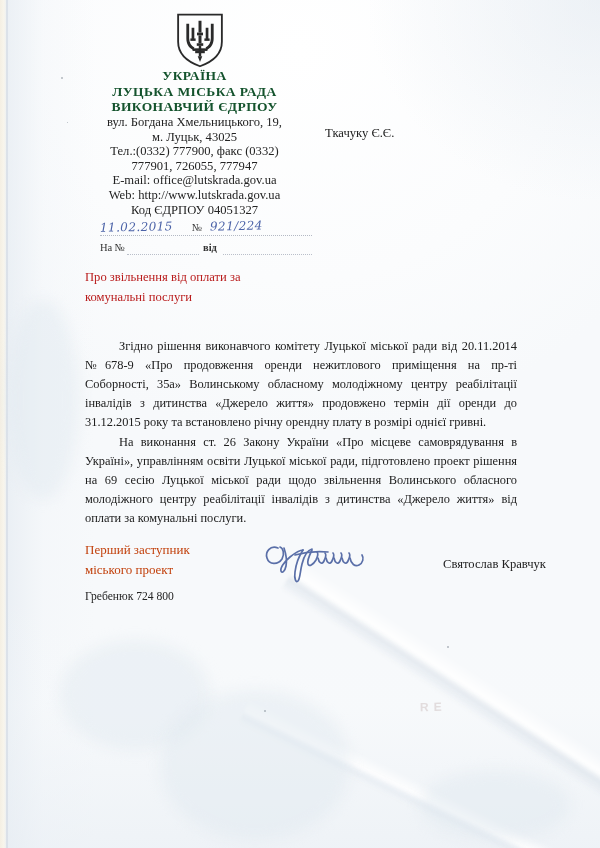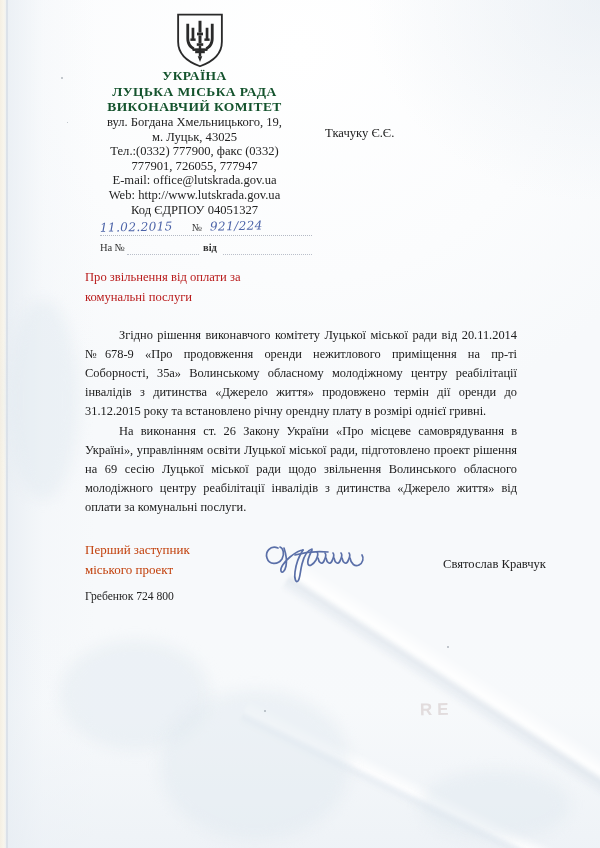--- a/index.html
+++ b/index.html
@@ -74,21 +74,21 @@
     border-radius: 50%;
     background: rgba(222,230,238,.42);
     filter: blur(7px);
   }
   .ghost-mark {
     position: absolute;
     font-family: "Liberation Sans", sans-serif;
     font-weight: 700;
     letter-spacing: 5px;
     color: rgba(196,178,178,.40);
-    font-size: 17px;
+    font-size: 12px;
     transform: rotate(-1deg);
   }
   .speck {
     position: absolute;
     background: rgba(120,130,140,.55);
     border-radius: 50%;
   }
 
   
   .content {
@@ -199,21 +199,21 @@
   }
 
   
   .body {
     position: absolute;
     left: 85px;
     top: 322px;
     width: 432px;
   }
   .body p {
-    margin: 4px 0 0 0;
+    margin: 15px 0 0 0;
     text-indent: 34px;
     text-align: justify;
     font-size: 12.4px;
     line-height: 1.53;
     color: #202020;
     hyphens: none;
   }
   .body p + p { margin-top: 1px; }
 
   
@@ -301,21 +301,21 @@
           <path d="M21.5 41.5 h17 v3.0 h-17 z"></path>
           <path d="M24.5 44.5 h11 v2.6 h-11 z"></path>
           <path d="M27.4 50.7 h5.2 l-2.6 6.4 z"></path>
         </g>
       </svg>
     </div>
 
     <div class="letterhead">
       <div class="lh-title">УКРАЇНА</div>
       <div class="lh-title">ЛУЦЬКА МІСЬКА РАДА</div>
-      <div class="lh-title">ВИКОНАВЧИЙ КОМІТЕТ</div>
+      <div class="lh-title">ВИКОНАВЧИЙ ЄДРПОУ</div>
       <div class="lh-line">вул. Богдана Хмельницького, 19,</div>
       <div class="lh-line">м. Луцьк, 43025</div>
       <div class="lh-line">Тел.:(0332) 777900, факс (0332)</div>
       <div class="lh-line">777901, 726055, 777947</div>
       <div class="lh-line">E-mail: office@lutskrada.gov.ua</div>
       <div class="lh-line">Web: http://www.lutskrada.gov.ua</div>
       <div class="lh-line">Код ЄДРПОУ 04051327</div>
     </div>
 
     <div class="reg-row">

